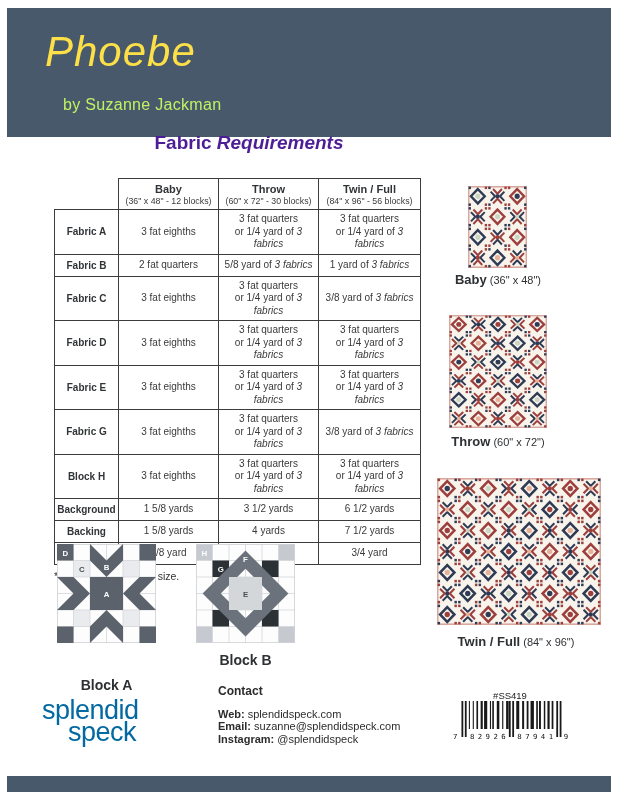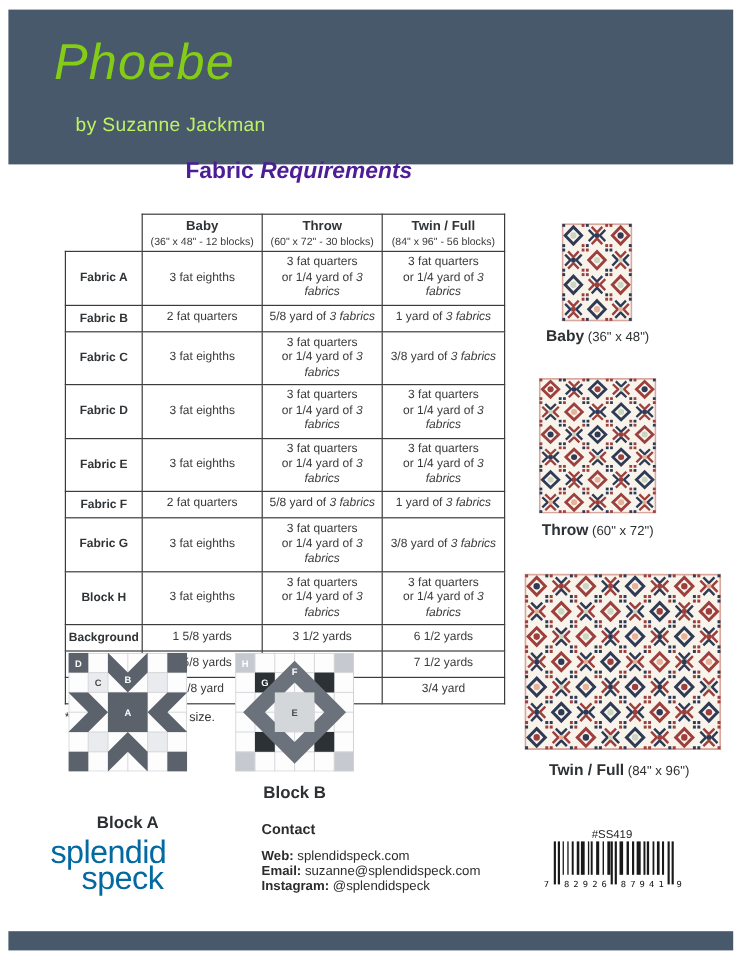--- a/index.html
+++ b/index.html
@@ -2,21 +2,21 @@
 <html><head>
 <meta charset="utf-8">
 <style>
   *{margin:0;padding:0;box-sizing:border-box;}
   html,body{background:#fff;}
   body{width:618px;height:800px;position:relative;font-family:"Liberation Sans",sans-serif;color:#333;overflow:hidden;}
 
   
   #header{position:absolute;left:7px;top:8px;width:604px;height:129px;background:#48596b;overflow:hidden;}
   #header-pattern{position:absolute;left:0;top:0;width:100%;height:100%;display:block;}
-  #title{position:absolute;left:38px;top:20px;font-style:italic;font-size:42px;color:#84cc16;font-weight:400;letter-spacing:1px;}
+  #title{position:absolute;left:38px;top:20px;font-style:italic;font-size:42px;color:#fde047;font-weight:400;letter-spacing:1px;}
   #subtitle{position:absolute;left:56px;top:88px;font-size:16px;color:#bef264;letter-spacing:.3px;}
 
   
   #section-heading{position:absolute;left:54px;top:132px;width:390px;text-align:center;font-size:19px;font-weight:600;color:#4c1d95;}
   #section-heading em{font-style:italic;}
 
   
   #table-wrap{position:absolute;left:54px;top:178px;width:366px;}
   table{width:100%;table-layout:fixed;border-collapse:collapse;color:#3a3a3a;}
   th,td{border:1px solid #3c3c3c;vertical-align:middle;}
@@ -125,26 +125,20 @@
           <th>Fabric D</th>
           <td>3 fat eighths</td>
           <td>3 fat quarters<br>or 1/4 yard of <em>3 fabrics</em></td>
           <td>3 fat quarters<br>or 1/4 yard of <em>3 fabrics</em></td>
         </tr>
         <tr>
           <th>Fabric E</th>
           <td>3 fat eighths</td>
           <td>3 fat quarters<br>or 1/4 yard of <em>3 fabrics</em></td>
           <td>3 fat quarters<br>or 1/4 yard of <em>3 fabrics</em></td>
-        </tr>
-        <tr>
-          <th>Fabric F</th>
-          <td>2 fat quarters</td>
-          <td>5/8 yard of <em>3 fabrics</em></td>
-          <td>1 yard of <em>3 fabrics</em></td>
         </tr>
         <tr>
           <th>Fabric G</th>
           <td>3 fat eighths</td>
           <td>3 fat quarters<br>or 1/4 yard of <em>3 fabrics</em></td>
           <td>3/8 yard of <em>3 fabrics</em></td>
         </tr>
         <tr>
           <th>Block H</th>
           <td>3 fat eighths</td>

